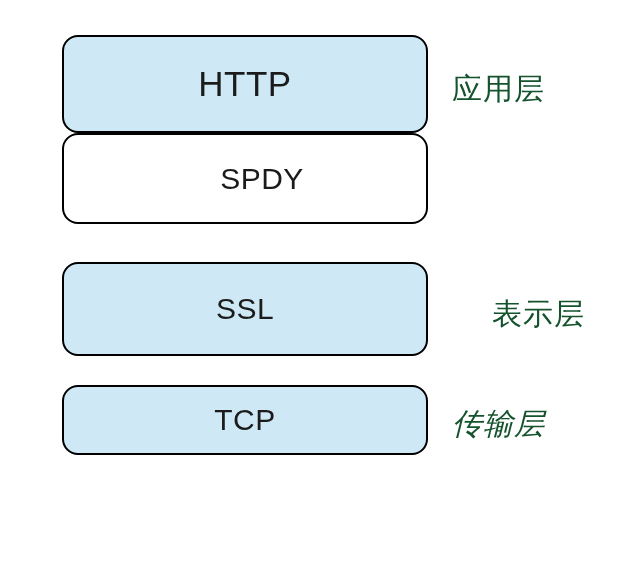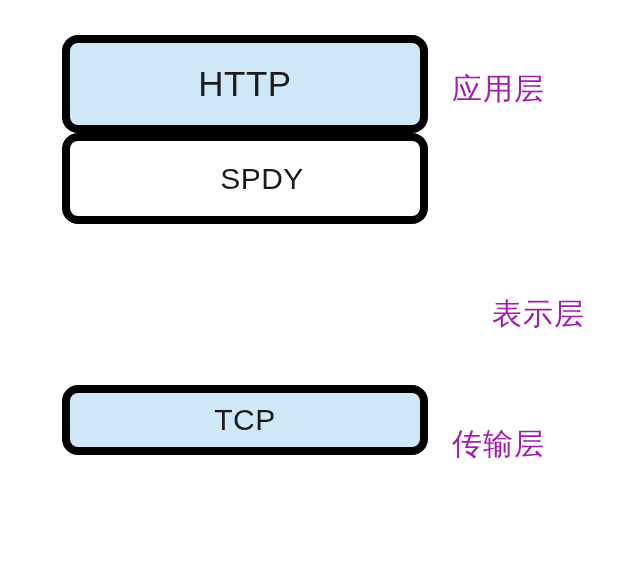--- a/index.html
+++ b/index.html
@@ -19,21 +19,21 @@
     position: absolute;
     left: 0;
     top: 0;
     width: 630px;
     height: 570px;
   }
 
   .layer-box {
     position: absolute;
     box-sizing: border-box;
-    border: 8px solid #000000;
+    border: 2px solid #000000;
     border-radius: 16px;
     display: flex;
     align-items: center;
     justify-content: center;
     color: #1b1b1b;
     letter-spacing: 0.5px;
   }
 
   .layer-box.fill-blue {
     background: #cfe8f5;
@@ -74,28 +74,28 @@
     height: 70px;
     font-size: 30px;
   }
 
   .side-label {
     position: absolute;
     left: 452px;
     width: 125px;
     text-align: left;
     font-size: 30px;
-    color: #a21caf;
+    color: #14532d;
     letter-spacing: 1px;
     white-space: nowrap;
   }
   #label-app     { top: 69px; }
   #label-session { top: 163px; }
   #label-present { top: 294px; margin-left: 40px; }
-  #label-trans   { top: 424px; }
+  #label-trans   { top: 404px; font-style: italic; }
 
   #caption {
     position: absolute;
     left: 0;
     top: 521px;
     width: 630px;
     text-align: center;
     font-size: 27px;
     color: #1b1b1b;
     white-space: nowrap;
@@ -107,20 +107,23 @@
 <div id="diagram">
 
   <div class="layer-box fill-blue" id="box-http">
     <span>HTTP</span>
   </div>
 
   <div class="layer-box fill-white" id="box-spdy">
     <span>SPDY</span>
   </div>
 
+  <div class="layer-box fill-blue" id="box-ssl">
+    <span>SSL</span>
+  </div>
 
   <div class="layer-box fill-blue" id="box-tcp">
     <span>TCP</span>
   </div>
 
   <div class="side-label" id="label-app">应用层</div>
 
 
   <div class="side-label" id="label-present">表示层</div>
 

